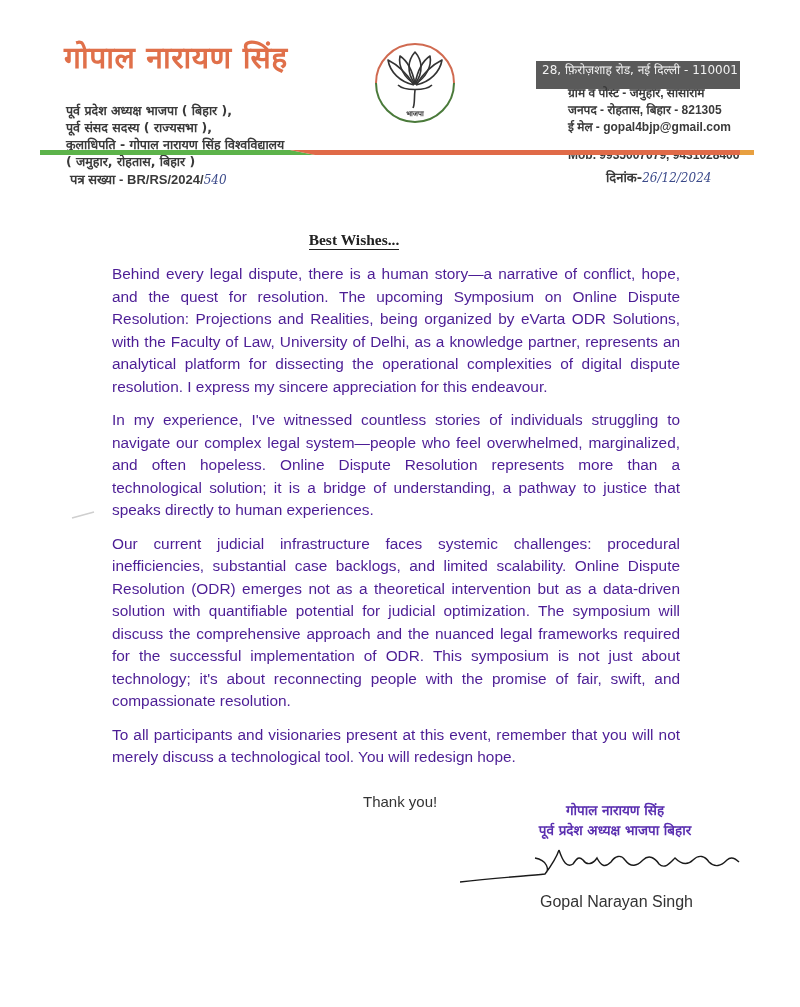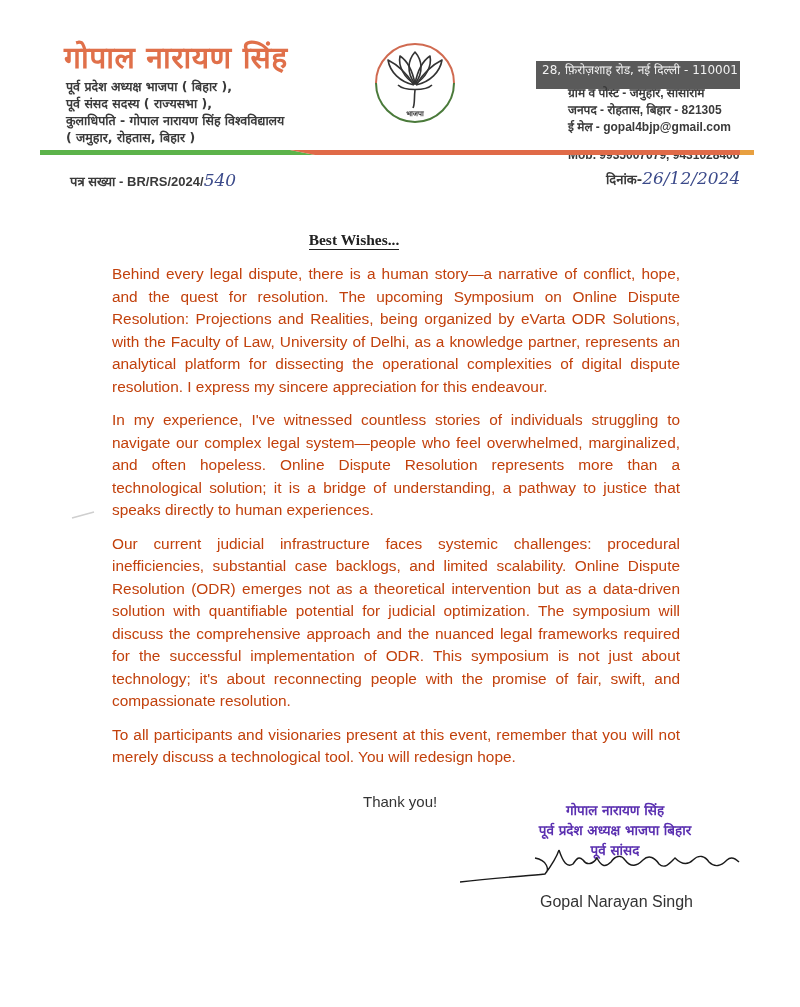--- a/index.html
+++ b/index.html
@@ -3,39 +3,39 @@
 <meta charset="utf-8">
 <style>
   html, body { margin: 0; padding: 0; }
   body {
     width: 800px; height: 1007px; background: #ffffff; position: relative; overflow: hidden;
     font-family: "DejaVu Sans", sans-serif; color: #2a2a2a;
   }
   .abs { position: absolute; }
   
   #name-hi { left: 64px; top: 36px; font-size: 30px; font-weight: bold; color: #e0704a; letter-spacing: 0.5px; font-family: "DejaVu Sans", sans-serif; white-space: nowrap; }
-  .left-line { left: 66px; font-size: 12.5px; font-weight: bold; color: #3a3a3a; white-space: nowrap; }
+  .left-line { left: 66px; font-size: 12.5px; font-weight: bold; color: #3a3a3a; white-space: nowrap; margin-top: 24px; }
   #l1 { top: 78px; } #l2 { top: 95px; } #l3 { top: 112px; } #l4 { top: 129px; }
   
   #logo { left: 370px; top: 38px; width: 90px; height: 90px; }
   
   #addr-box { left: 536px; top: 61px; width: 198px; height: 28px; background: #5a5a5a; color: #f2f2f2; font-size: 12px; line-height: 18px; padding-left: 6px; white-space: nowrap; }
   .right-line { left: 538px; font-size: 12px; font-weight: bold; color: #3a3a3a; white-space: nowrap; font-family: "Liberation Sans", sans-serif; margin-left: 30px; }
   #r1 { top: 84px; } #r2 { top: 101px; } #r3 { top: 118px; } #r4 { top: 148px; }
   
   #divider { left: 40px; top: 149px; width: 714px; height: 8px; }
   
   #ref { left: 70px; top: 170px; font-size: 13px; font-weight: bold; color: #3a3a3a; font-family: "Liberation Sans", sans-serif; white-space: nowrap; }
-  .hand { font-family: "DejaVu Serif", serif; font-style: italic; font-weight: normal; color: #3b4a8a; font-size: 17px; }
+  .hand { font-family: "DejaVu Serif", serif; font-style: italic; font-weight: normal; color: #3b4a8a; font-size: 12px; }
   #date { left: 590px; top: 168px; font-size: 13px; font-weight: bold; color: #3a3a3a; white-space: nowrap; padding-left: 16px; }
   
   #title { left: 0; width: 708px; top: 230px; text-align: center; }
   #title span { font-family: "Liberation Serif", serif; font-weight: bold; font-size: 15.5px; color: #222; border-bottom: 1.5px solid #222; padding-bottom: 1px; }
   
-  #body { left: 112px; top: 263px; width: 568px; font-family: "Liberation Sans", sans-serif; font-size: 15.4px; line-height: 22.5px; color: #c2410c; }
+  #body { left: 112px; top: 263px; width: 568px; font-family: "Liberation Sans", sans-serif; font-size: 15.4px; line-height: 22.5px; color: #4c1d95; }
   #body p { margin: 0 0 11px 0; text-align: justify; }
   
   #thanks { left: 363px; top: 793px; font-family: "Liberation Sans", sans-serif; font-size: 15px; color: #333; }
   #stamp { left: 500px; top: 800px; width: 230px; text-align: center; color: #5a2fb0; font-weight: bold; font-size: 13.5px; line-height: 20px; font-family: "DejaVu Sans", sans-serif; }
   #signature { left: 455px; top: 840px; width: 290px; height: 50px; }
   #signame { left: 507px; top: 893px; font-family: "Liberation Sans", sans-serif; font-size: 16px; color: #333; white-space: nowrap; margin-left: 33px; }
   #margin-mark { left: 70px; top: 510px; width: 26px; height: 10px; }
 </style>
 </head>
 <body>
@@ -92,18 +92,17 @@
 </div>
 
 <svg id="margin-mark" class="abs" viewBox="0 0 26 10">
   <path d="M2,8 L24,2" stroke="#cfcfcf" stroke-width="1.5"></path>
 </svg>
 
 <div id="thanks" class="abs">Thank you!</div>
 <div id="stamp" class="abs">
   <div>गोपाल नारायण सिंह</div>
   <div>पूर्व प्रदेश अध्यक्ष भाजपा बिहार</div>
-  <div>पूर्व सांसद</div>
 </div>
 <svg id="signature" class="abs" viewBox="0 0 290 50">
   <path d="M5,42 C40,38 70,36 90,34 C95,30 92,20 80,18 M90,34 C96,26 102,16 104,10 M104,10 C108,22 112,28 118,24 C122,18 124,16 128,20 C132,26 138,24 142,18 C146,26 150,28 156,22 C160,16 166,14 170,20 C176,28 182,26 188,20 C194,14 200,18 204,24 C210,30 216,22 220,18 C226,24 232,26 238,20 C244,14 250,16 254,22 C260,28 266,26 272,20 C276,16 280,18 284,22" fill="none" stroke="#1a1a1a" stroke-width="1.4"></path>
 </svg>
 <div id="signame" class="abs">Gopal Narayan Singh</div>
 
 </body></html>

